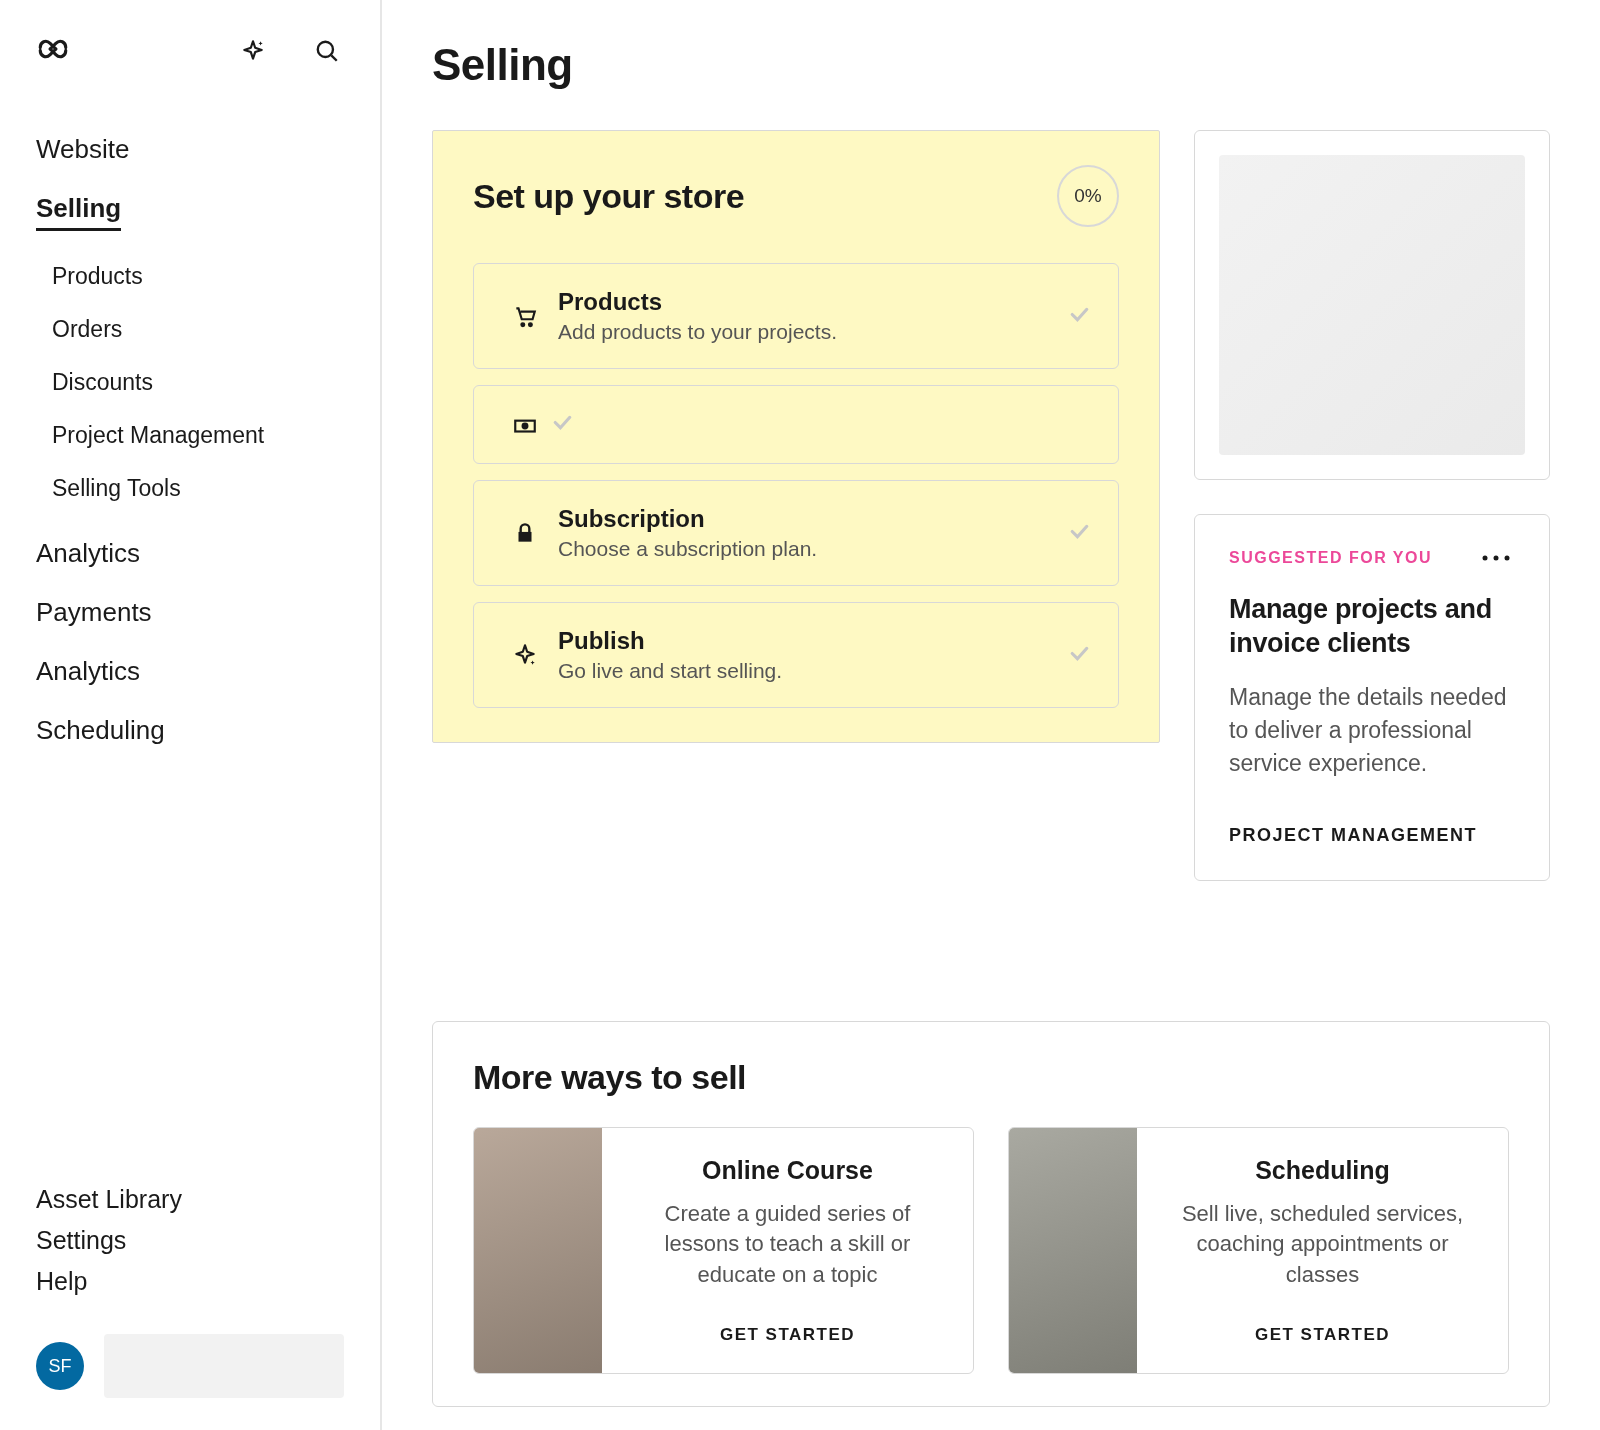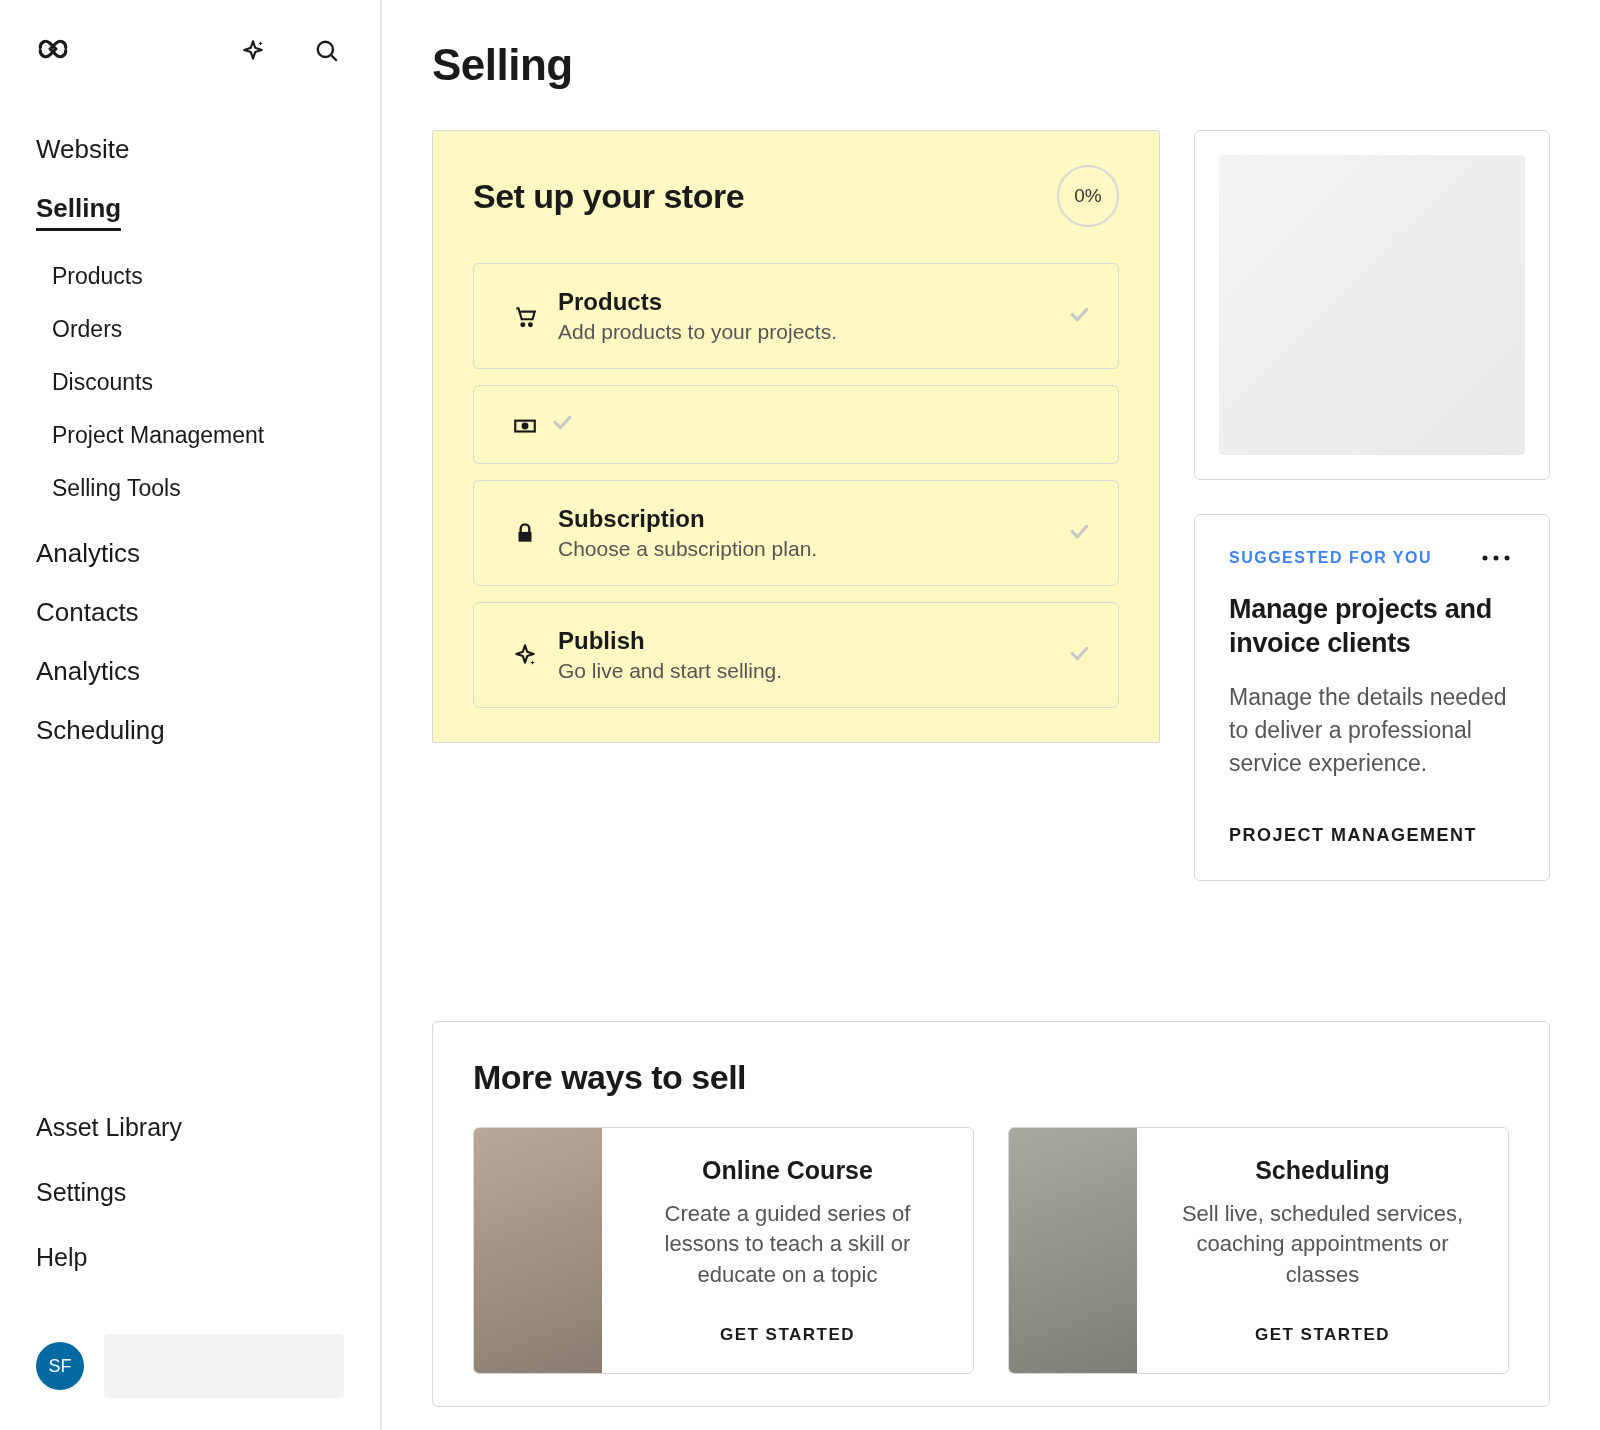--- a/index.html
+++ b/index.html
@@ -13,21 +13,21 @@
 .top-icons { display: flex; gap: 40px; align-items: center; }
 .icon-btn { background: none; border: none; cursor: pointer; padding: 4px; color: #1a1a1a; display: flex; }
 .icon-btn svg { width: 26px; height: 26px; }
 
 .nav { display: flex; flex-direction: column; gap: 20px; }
 .nav-item { font-size: 26px; color: #1a1a1a; font-weight: 500; cursor: pointer; text-align: left; border: none; background: none; padding: 4px 0; }
 .nav-item.active { font-weight: 600; border-bottom: 3px solid #1a1a1a; width: fit-content; padding-bottom: 4px; }
 .sub-nav { display: flex; flex-direction: column; gap: 18px; margin-left: 16px; margin-top: 8px; margin-bottom: 8px; }
 .sub-nav .nav-item { font-size: 23px; font-weight: 400; }
 
-.sidebar-bottom { margin-top: auto; display: flex; flex-direction: column; gap: 28px; }
+.sidebar-bottom { margin-top: auto; display: flex; flex-direction: column; gap: 4px; }
 .sidebar-bottom .nav-item { font-size: 25px; }
 .user-row { display: flex; align-items: center; gap: 20px; margin-top: 30px; }
 .avatar { width: 48px; height: 48px; border-radius: 50%; background: #0369a1; color: #fff; display: flex; align-items: center; justify-content: center; font-size: 18px; font-weight: 500; }
 .user-placeholder { flex: 1; height: 64px; background: #f2f2f2; border-radius: 4px; }
 
 
 .main { flex: 1; padding: 40px 50px; overflow-y: auto; }
 .page-title { font-size: 44px; font-weight: 700; margin-bottom: 40px; letter-spacing: -0.5px; }
 
 .columns { display: flex; gap: 34px; }
@@ -48,21 +48,21 @@
 .step-title { font-size: 24px; font-weight: 600; margin-bottom: 4px; }
 .step-desc { font-size: 21px; color: #555; }
 .step-check { color: #c7c7c7; }
 .step-check svg { width: 25px; height: 25px; }
 
 .promo-card { border: 1.5px solid #d8d8d8; border-radius: 6px; padding: 24px; margin-bottom: 34px; }
 .promo-img { width: 100%; height: 300px; background: linear-gradient(135deg, #f2f2f2, #eaeaea); border-radius: 4px; }
 
 .suggest-card { border: 1.5px solid #d8d8d8; border-radius: 6px; padding: 34px; }
 .suggest-head { display: flex; justify-content: space-between; align-items: center; margin-bottom: 26px; }
-.suggest-label { font-size: 16px; font-weight: 600; letter-spacing: 1.5px; color: #3b82f6; }
+.suggest-label { font-size: 16px; font-weight: 600; letter-spacing: 1.5px; color: #ec4899; }
 .dots svg { width: 30px; height: 10px; }
 .suggest-title { font-size: 27px; font-weight: 700; margin-bottom: 20px; line-height: 1.25; letter-spacing: -0.3px; }
 .suggest-desc { font-size: 23px; color: #555; line-height: 1.45; margin-bottom: 44px; }
 .suggest-link { font-size: 18px; font-weight: 700; letter-spacing: 1.5px; cursor: pointer; }
 
 .more-section { border: 1.5px solid #d8d8d8; border-radius: 6px; padding: 36px 40px 32px 40px; margin-top: 140px; }
 .more-title { font-size: 34px; font-weight: 700; margin-bottom: 30px; letter-spacing: -0.5px; }
 .more-grid { display: flex; gap: 34px; }
 .more-card { flex: 1; display: flex; border: 1.5px solid #d8d8d8; border-radius: 6px; overflow: hidden; }
 .more-card-img { width: 128px; background: linear-gradient(160deg, #b9a89a, #8a7c70); flex-shrink: 0; }
@@ -106,21 +106,21 @@
       <button class="nav-item">Website</button>
       <button class="nav-item active">Selling</button>
       <div class="sub-nav">
         <button class="nav-item">Products</button>
         <button class="nav-item">Orders</button>
         <button class="nav-item">Discounts</button>
         <button class="nav-item">Project Management</button>
         <button class="nav-item">Selling Tools</button>
       </div>
       <button class="nav-item">Analytics</button>
-      <button class="nav-item">Contacts</button>
+      <button class="nav-item">Payments</button>
       <button class="nav-item">Analytics</button>
       <button class="nav-item">Scheduling</button>
     </nav>
 
     <div class="sidebar-bottom">
       <button class="nav-item">Asset Library</button>
       <button class="nav-item">Settings</button>
       <button class="nav-item">Help</button>
       <div class="user-row">
         <div class="avatar">SF</div>

